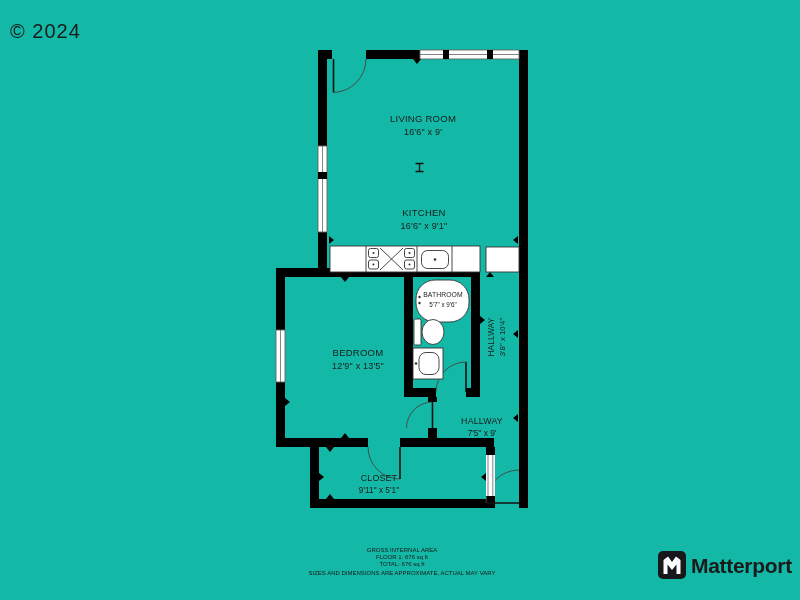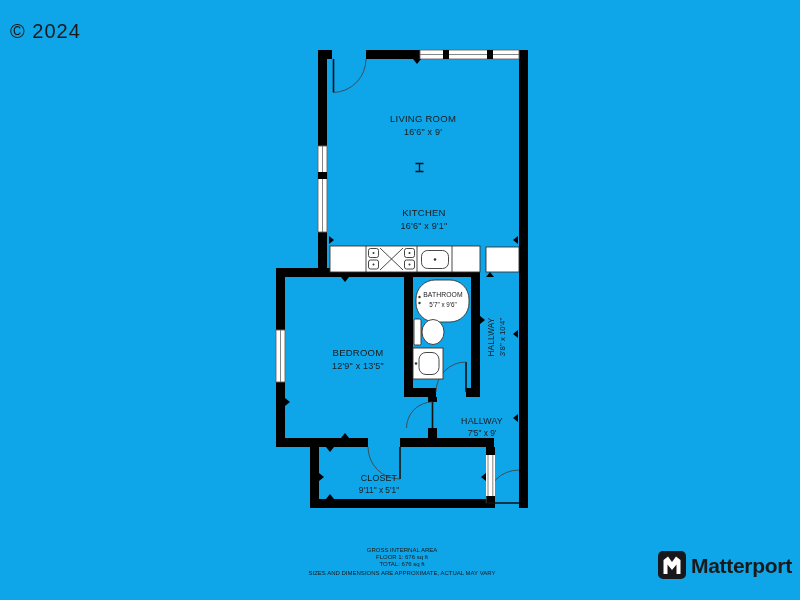--- a/index.html
+++ b/index.html
@@ -1,16 +1,16 @@
 <!DOCTYPE html>
 <html><head>
 <meta charset="utf-8">
 <style>
   html,body{margin:0;padding:0;background:#ffffff;}
-  .stage{position:relative;width:800px;height:600px;background:#0ea5e9;overflow:hidden;
+  .stage{position:relative;width:800px;height:600px;background:#14b8a6;overflow:hidden;
          font-family:"Liberation Sans", sans-serif;}
   svg{position:absolute;left:0;top:0;}
   svg text{font-family:"Liberation Sans","DejaVu Sans",sans-serif;fill:#1a1a1a;}
   .room-name{font-size:9.5px;letter-spacing:.25px;}
   .room-dims{font-size:9px;letter-spacing:.2px;}
   .room-name-sm{font-size:6.8px;letter-spacing:.1px;}
   .room-dims-sm{font-size:6.3px;}
   .room-name-md{font-size:8.8px;letter-spacing:.2px;}
   .room-dims-md{font-size:8.3px;}
   .hall-name{font-size:8.2px;letter-spacing:.2px;}

